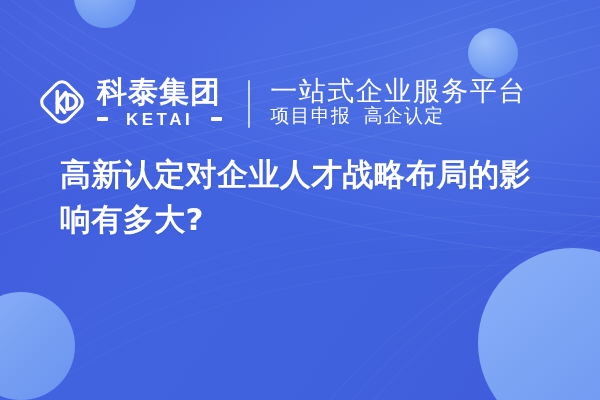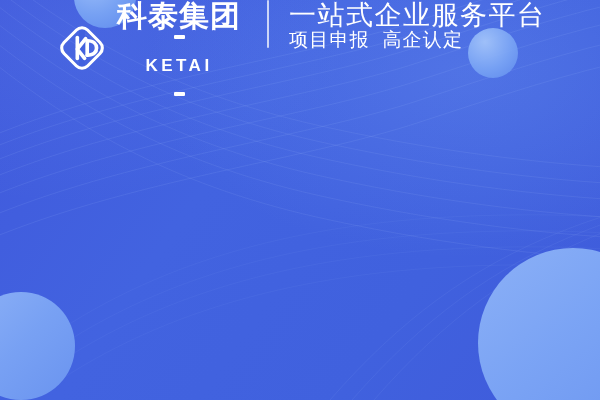--- a/index.html
+++ b/index.html
@@ -71,22 +71,22 @@
     background: linear-gradient(140deg, #8DB2F7 0%, #7CA5F5 45%, #6C96F1 100%);
     opacity: 0.98;
   }
 
   
   .brand-bar {
     position: absolute;
     left: 0; top: 0;
     width: 572px; height: 128px;
     display: flex;
-    align-items: flex-start;
-    padding-left: 56px;
+    align-items: flex-end;
+    padding-left: 36px;
     box-sizing: border-box;
   }
 
   .logo-block {
     display: flex;
     align-items: center;
     gap: 9px;
   }
 
   .logo-mark { width: 52px; height: 52px; display: block; flex: none; }
@@ -104,21 +104,20 @@
     letter-spacing: 1px;
     line-height: 1.02;
     white-space: nowrap;
     font-family: "DejaVu Sans", "Liberation Sans", sans-serif;
   }
   .logo-en-row {
     display: flex;
     align-items: center;
     gap: 18px;
     margin-top: 3px;
-    flex-direction: column;
   }
   .logo-rule {
     flex: 1 1 auto;
     height: 4px;
     background: #ffffff;
     border-radius: 1px;
     min-width: 11px;
   }
   .logo-en {
     color: #ffffff;
@@ -248,14 +247,15 @@
 
     <div class="brand-divider"></div>
 
     <div class="slogan-block">
       <div class="slogan-main">一站式企业服务平台</div>
       <div class="slogan-sub">项目申报 高企认定</div>
     </div>
 
   </div>
 
+  <div class="headline">高新认定对企业人才战略布局的影响有多大?</div>
 
 </div>
 
 </body></html>

